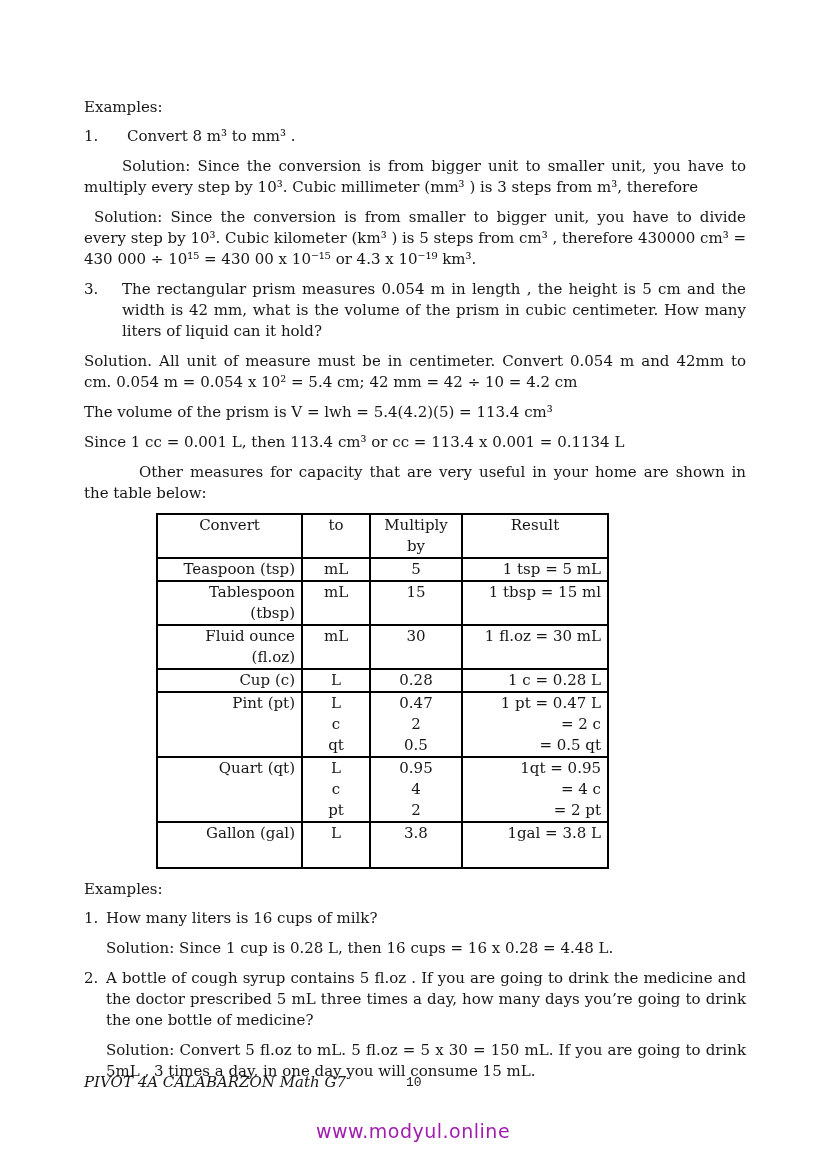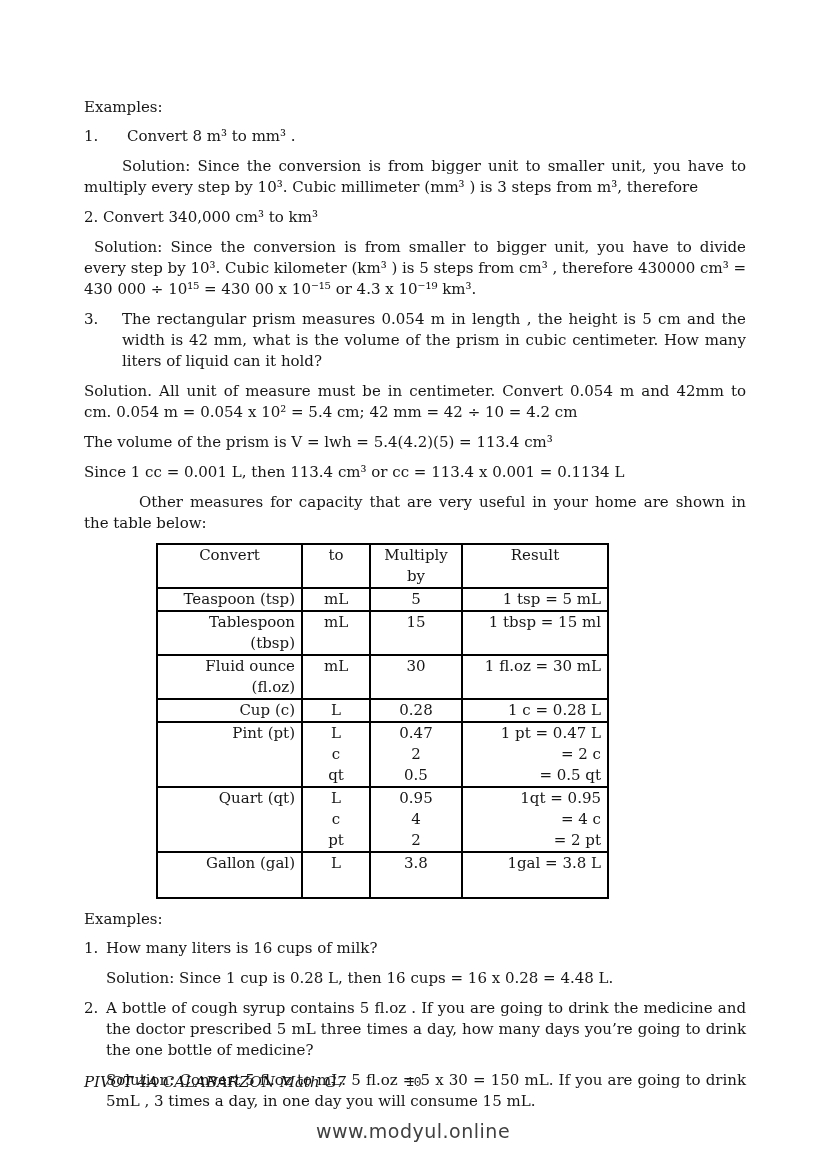--- a/index.html
+++ b/index.html
@@ -78,38 +78,37 @@
   }
   .watermark {
     position: absolute;
     top: 1120px;
     left: 0;
     width: 100%;
     text-align: center;
     font-family: "DejaVu Sans", "Liberation Sans", sans-serif;
     font-size: 19px;
     letter-spacing: 0.5px;
-    color: #404040;
+    color: #a21caf;
   }
 </style>
 </head>
 <body>
 
 <div class="page">
   <div class="content">
 
     <p class="heading">Examples:</p>
 
     <div class="li">
       <span class="num w43">1.</span>
       <span class="li-text">Convert 8 m³ to mm³ .</span>
     </div>
     <p class="para just indent38">Solution: Since the conversion is from bigger unit to smaller unit, you have to multiply every step by 10³. Cubic millimeter (mm³ ) is 3 steps from m³, therefore</p>
 
-    <p class="para mt8">2. Convert 340,000 cm³ to km³</p>
     <p class="para just indent10">Solution: Since the conversion is from smaller to bigger unit, you have to divide every step by 10³. Cubic kilometer (km³ ) is 5 steps from cm³ , therefore 430000 cm³ = 430 000 ÷ 10¹⁵ = 430 00 x 10⁻¹⁵ or 4.3 x 10⁻¹⁹ km³.</p>
 
     <div class="li mt4">
       <span class="num w38">3.</span>
       <span class="li-text just">The rectangular prism measures 0.054 m in length , the height is 5 cm and the width is 42 mm, what is the volume of the prism in cubic centimeter. How many liters of liquid can it hold?</span>
     </div>
     <p class="para just">Solution. All unit of measure must be in centimeter. Convert 0.054 m and 42mm to cm. 0.054 m = 0.054 x 10² = 5.4 cm; 42 mm = 42 ÷ 10 = 4.2 cm</p>
     <p class="para mt8">The volume of the prism is V = lwh = 5.4(4.2)(5) = 113.4 cm³</p>
     <p class="para mt8">Since 1 cc = 0.001 L, then 113.4 cm³ or cc = 113.4 x 0.001 = 0.1134 L</p>
     <p class="para just indent55 mt8">Other measures for capacity that are very useful in your home are shown in the table below:</p>

